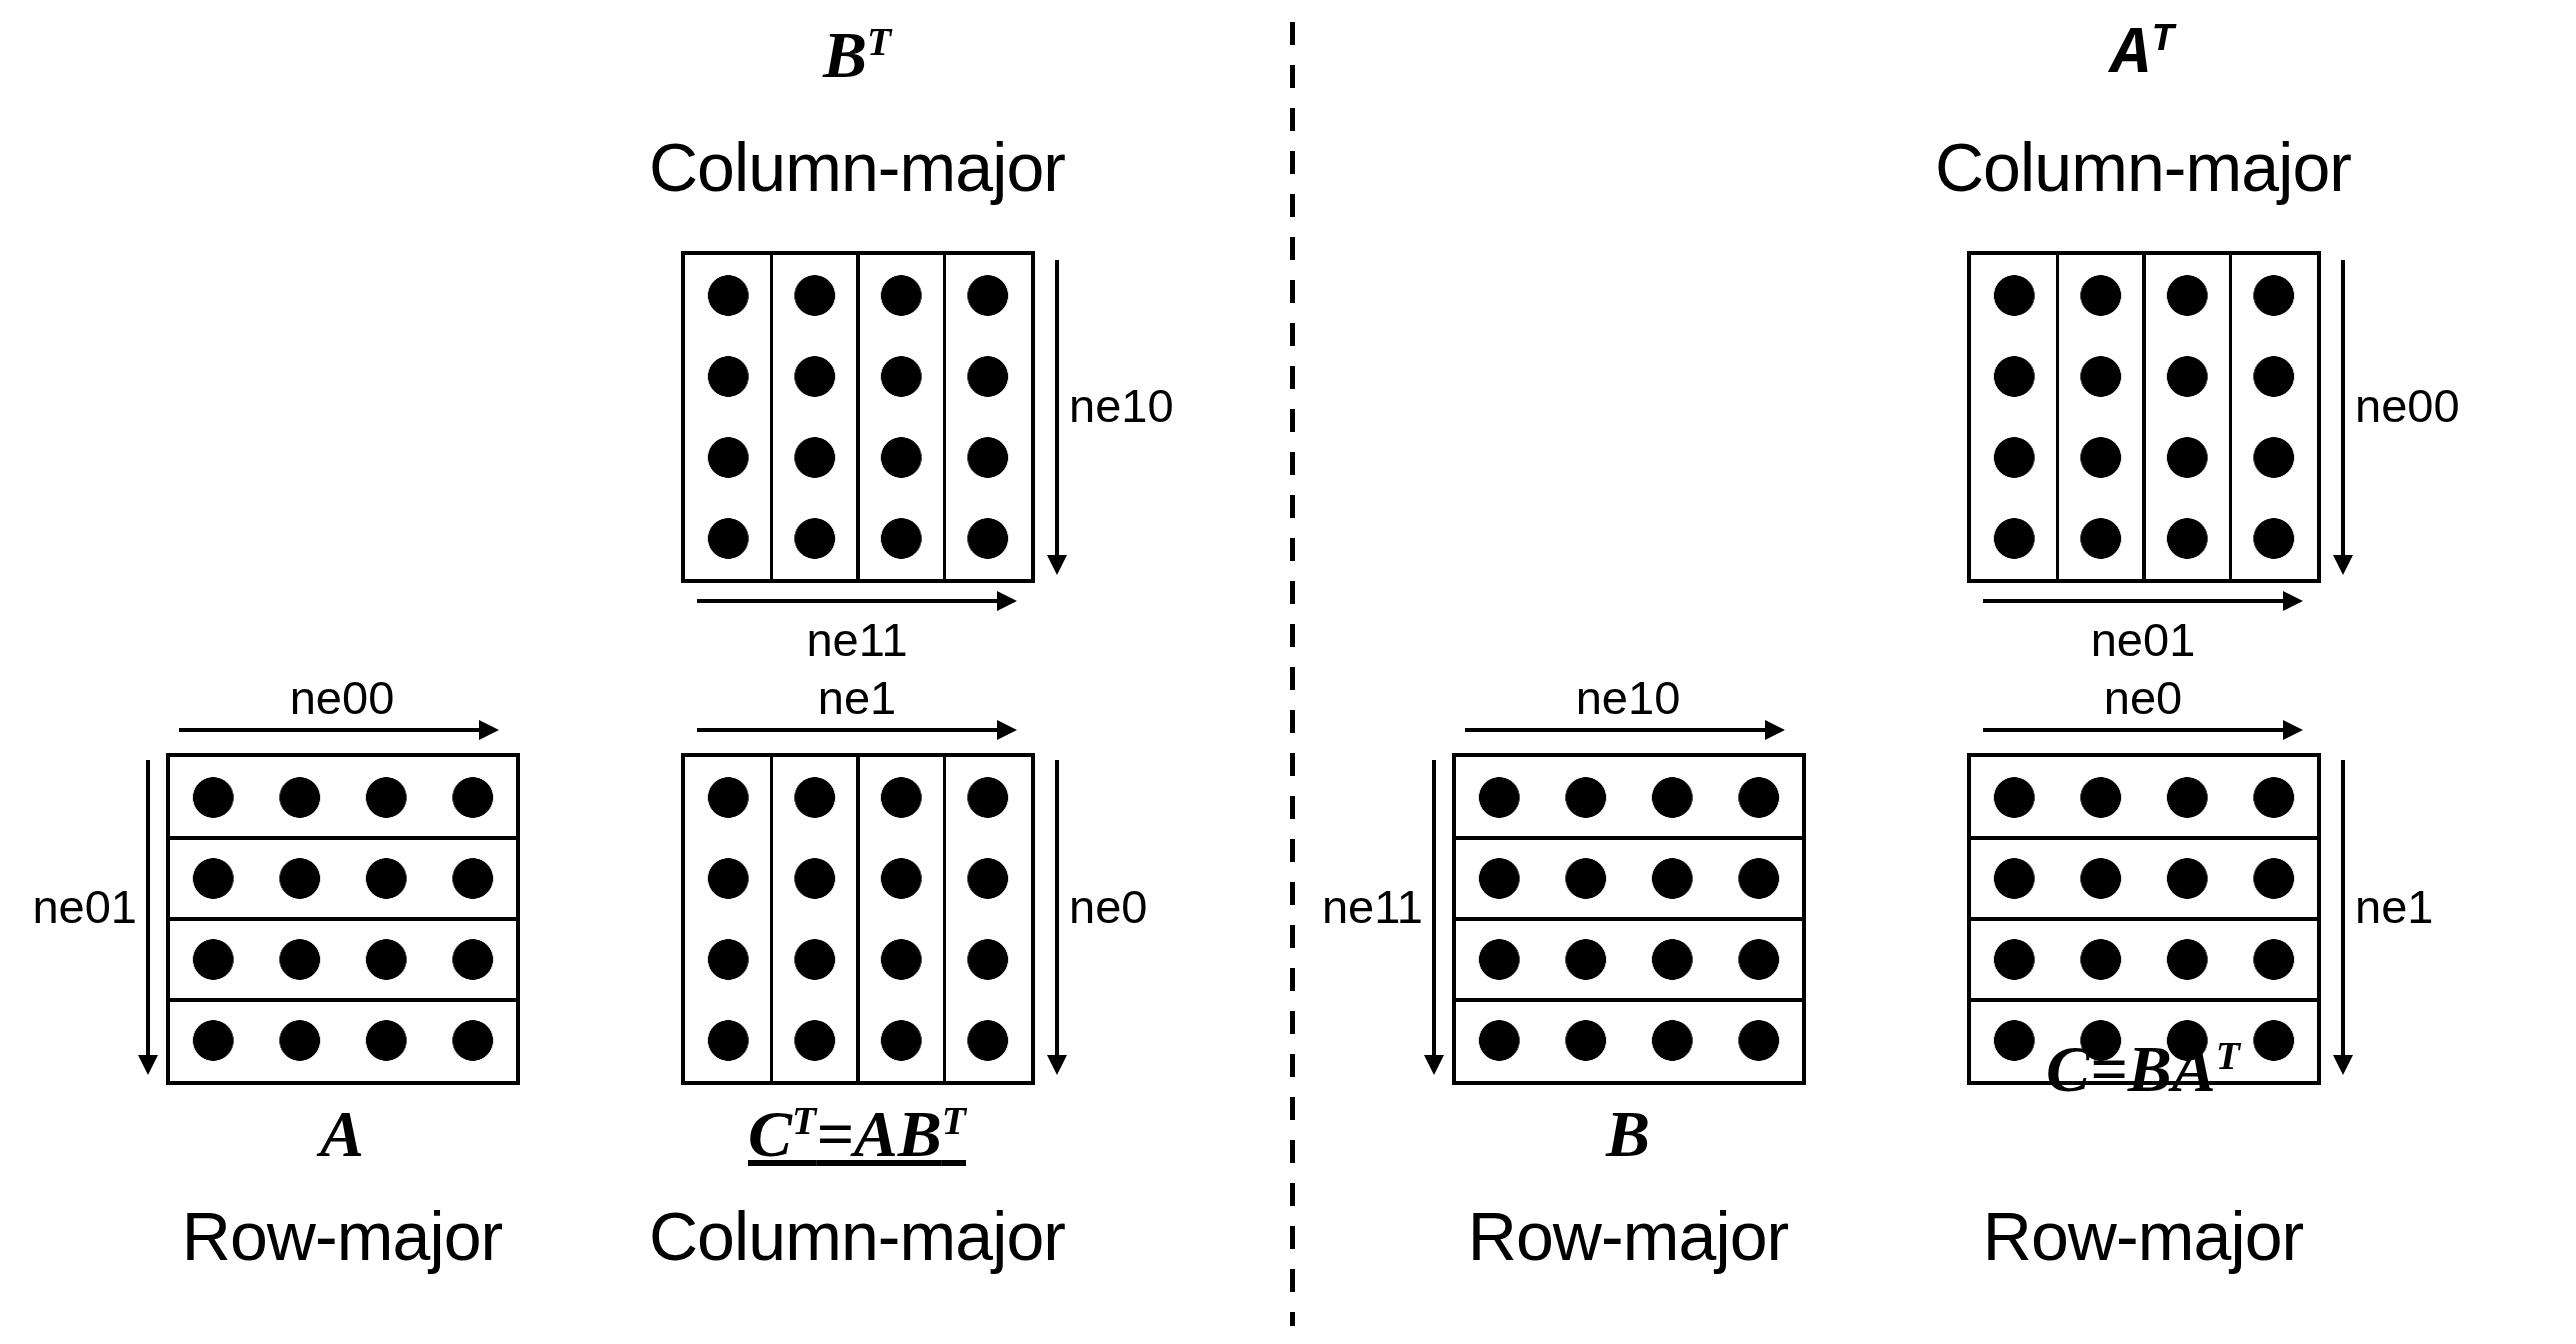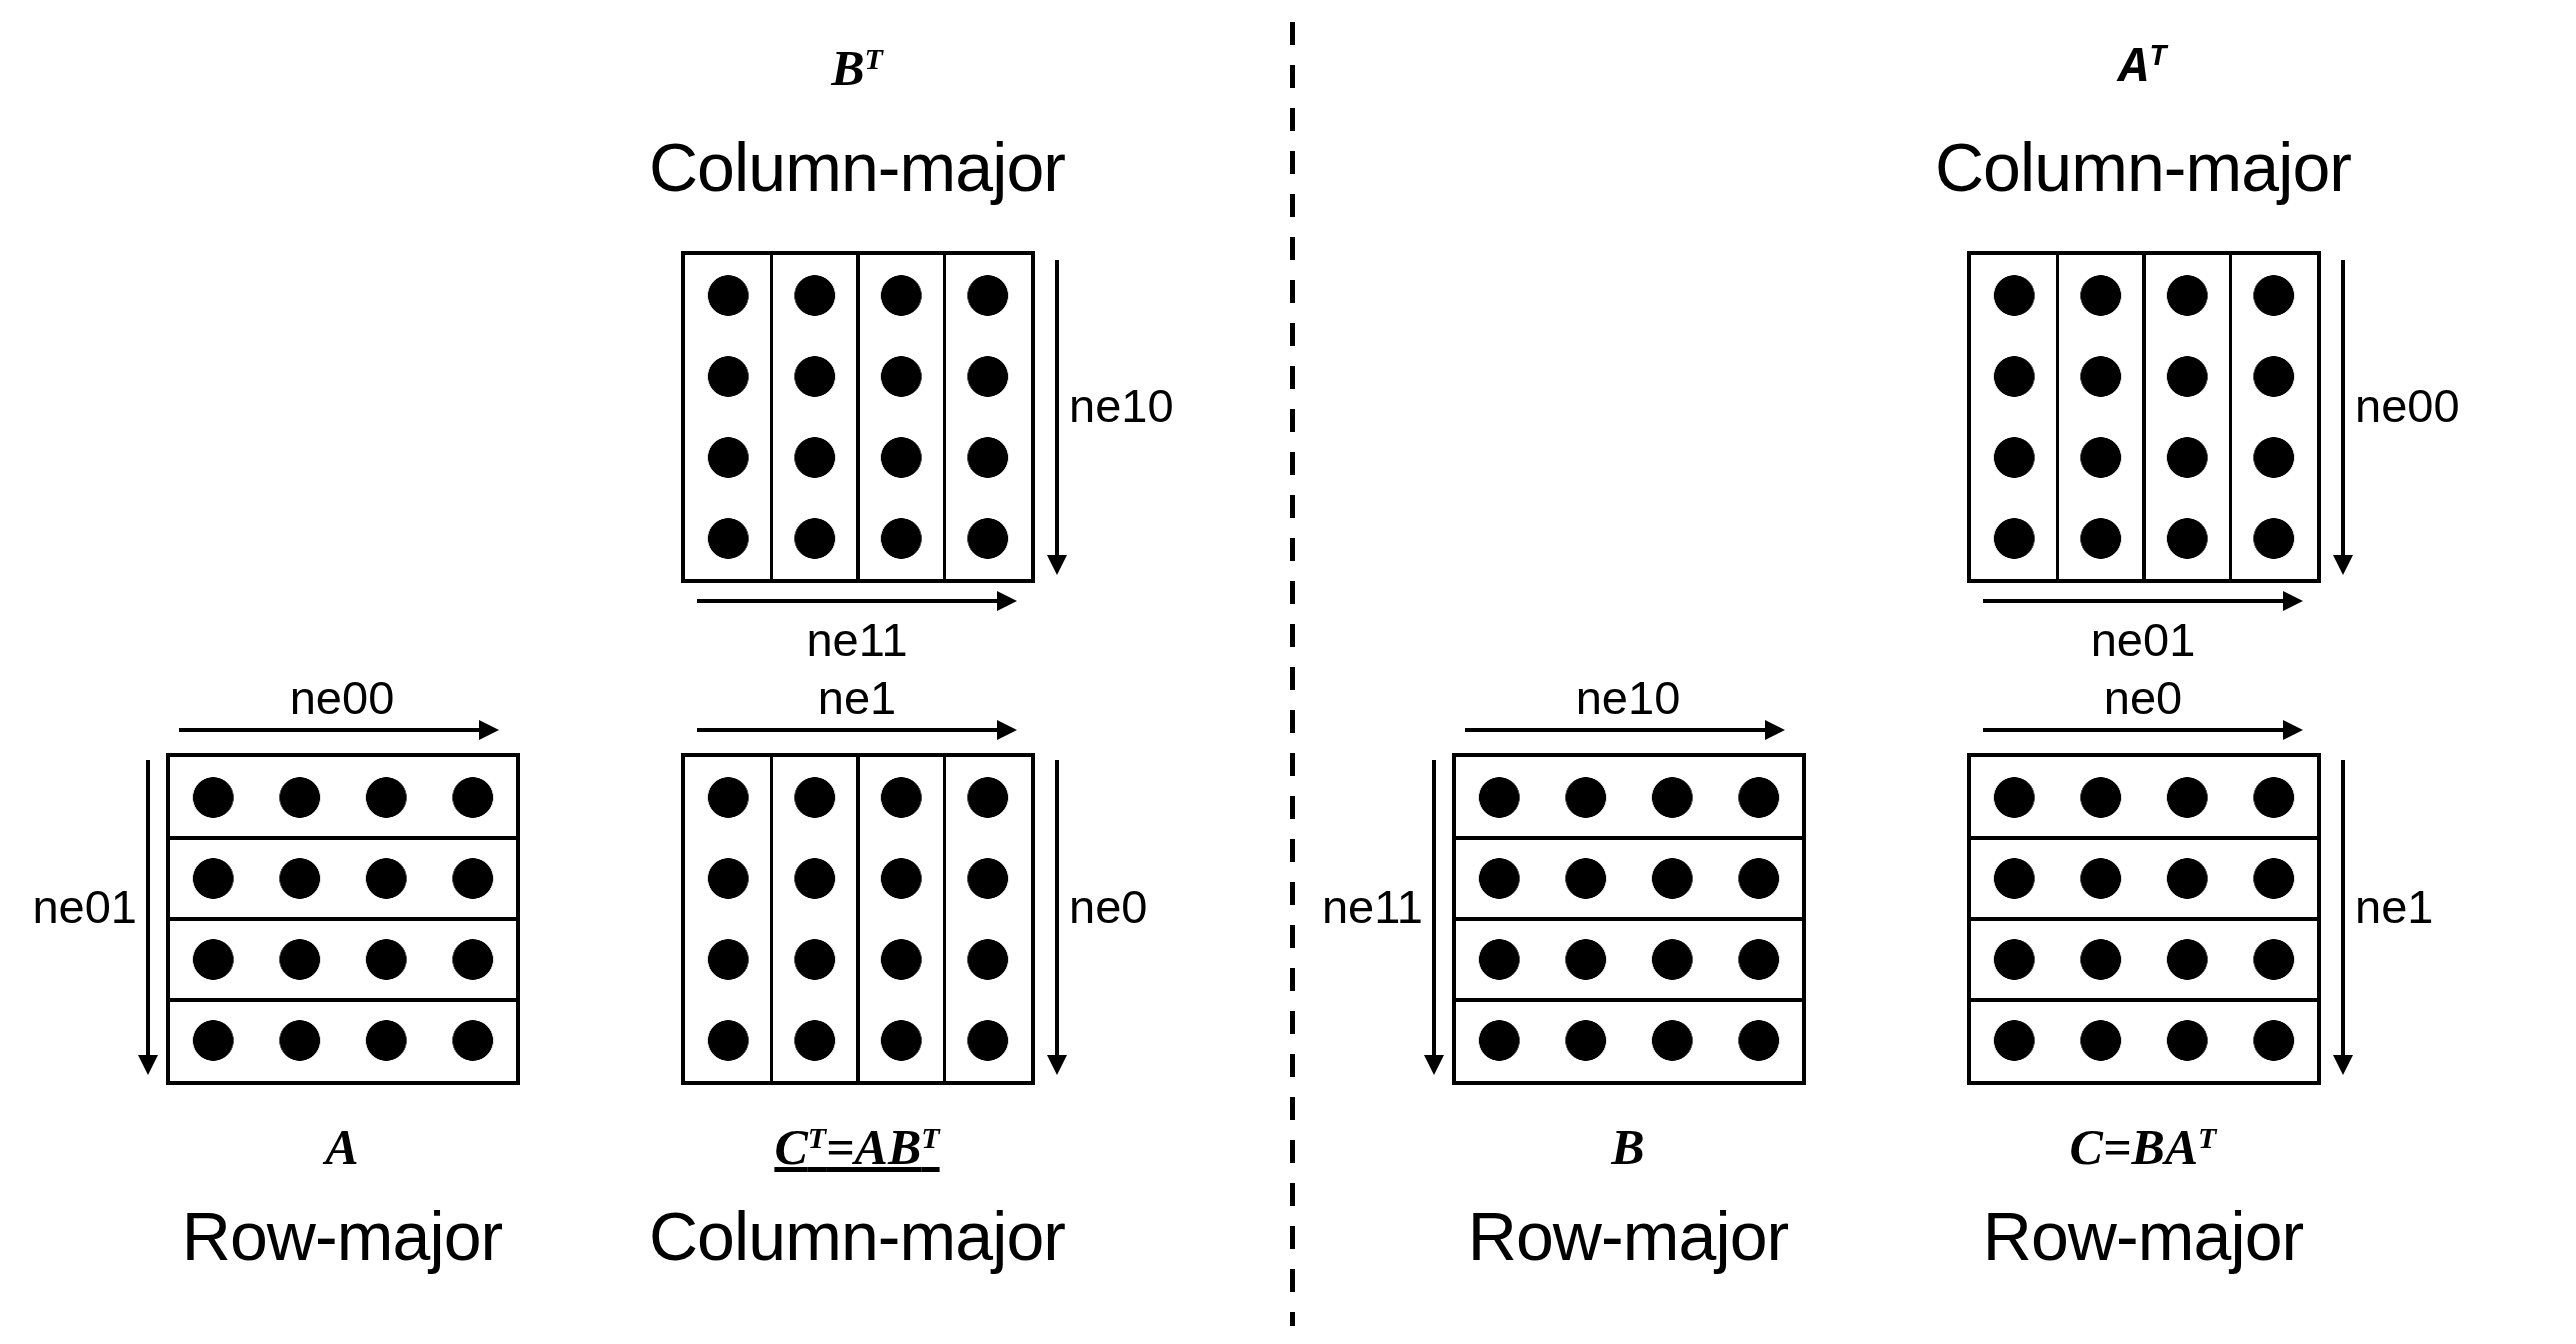--- a/index.html
+++ b/index.html
@@ -25,22 +25,21 @@
     font-family: "Liberation Sans", sans-serif;
     font-weight: 400;
     font-size: 68px;
     letter-spacing: -0.9px;
     text-align: right;
   }
   .math {
     font-family: "Liberation Serif", serif;
     font-style: italic;
     font-weight: 700;
-    font-size: 50px;
-    margin-top: 21px;
+    font-size: 66px;
   }
   .math sup {
     font-size: 0.6em;
     vertical-align: 0.55em;
     line-height: 0;
   }
 
   
   .matrix {
     position: absolute;
@@ -167,18 +166,18 @@
     <div class="label math cx" style="left:1628px; top:1101px;"><span>B</span><sup></sup></div>
     <div class="label layout-label cx" style="left:1628px; top:1202px;">Row-major</div>
   </div>
 
   <div>
     <div class="label ne cx" style="left:2143px; top:674px;">ne0</div>
     <div class="arr-h" style="left:1983px; top:728px; width:301px;"></div>
     <div class="matrix row" style="left:1967px; top:753px;"></div>
     <div class="arr-v" style="left:2341px; top:760px; height:296px;"></div>
     <div class="label ne" style="left:2355px; top:883px;">ne1</div>
-    <div class="label math cx" style="left:2143px; top:1101px;"><span>C=BA</span><sup>T</sup></div>
+    <div class="label math cx" style="left:2143px; top:1036px;"><span>C=BA</span><sup>T</sup></div>
     <div class="label layout-label cx" style="left:2143px; top:1202px;">Row-major</div>
   </div>
 
 </div>
 
 
 </body></html>

